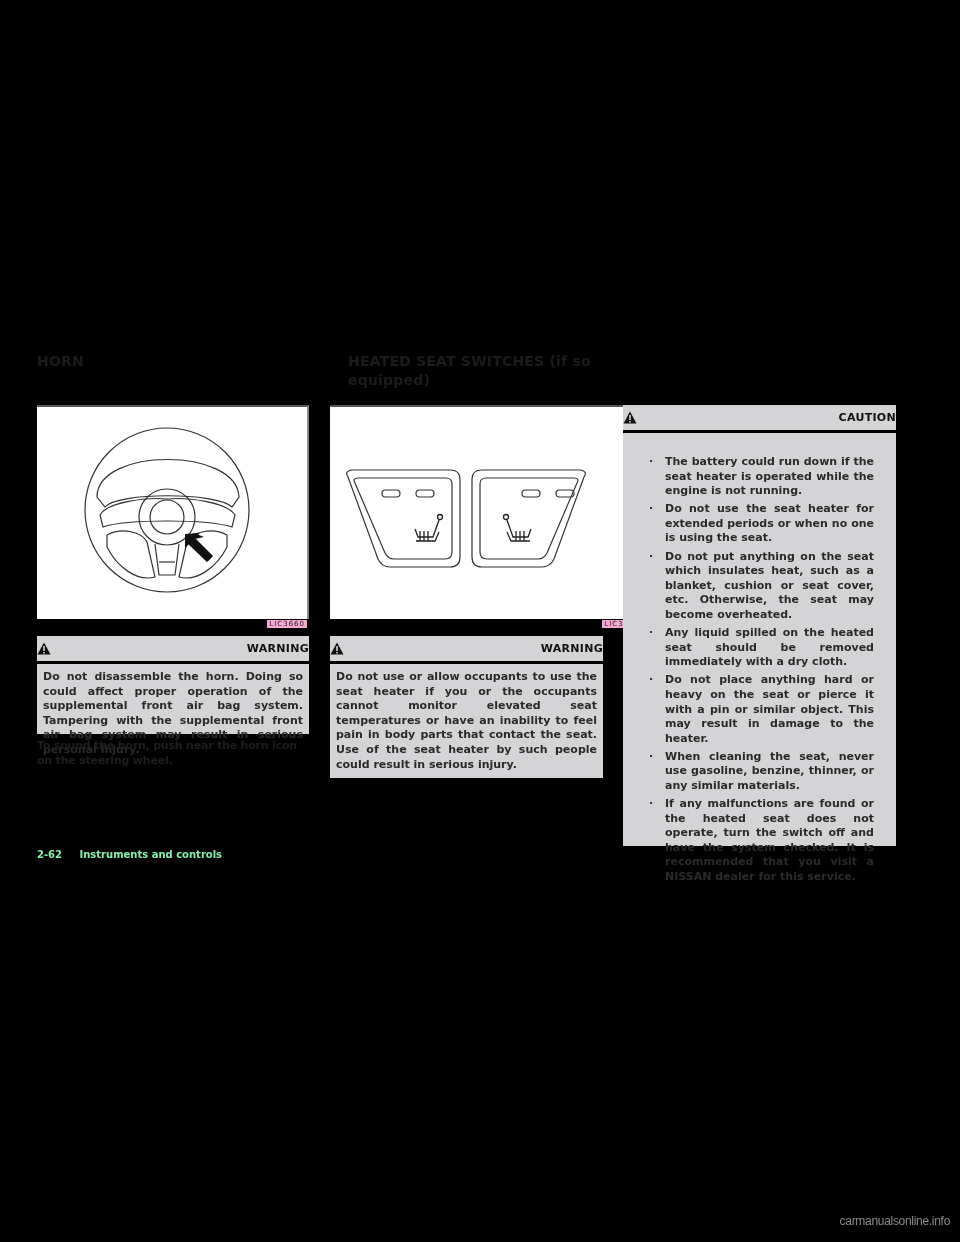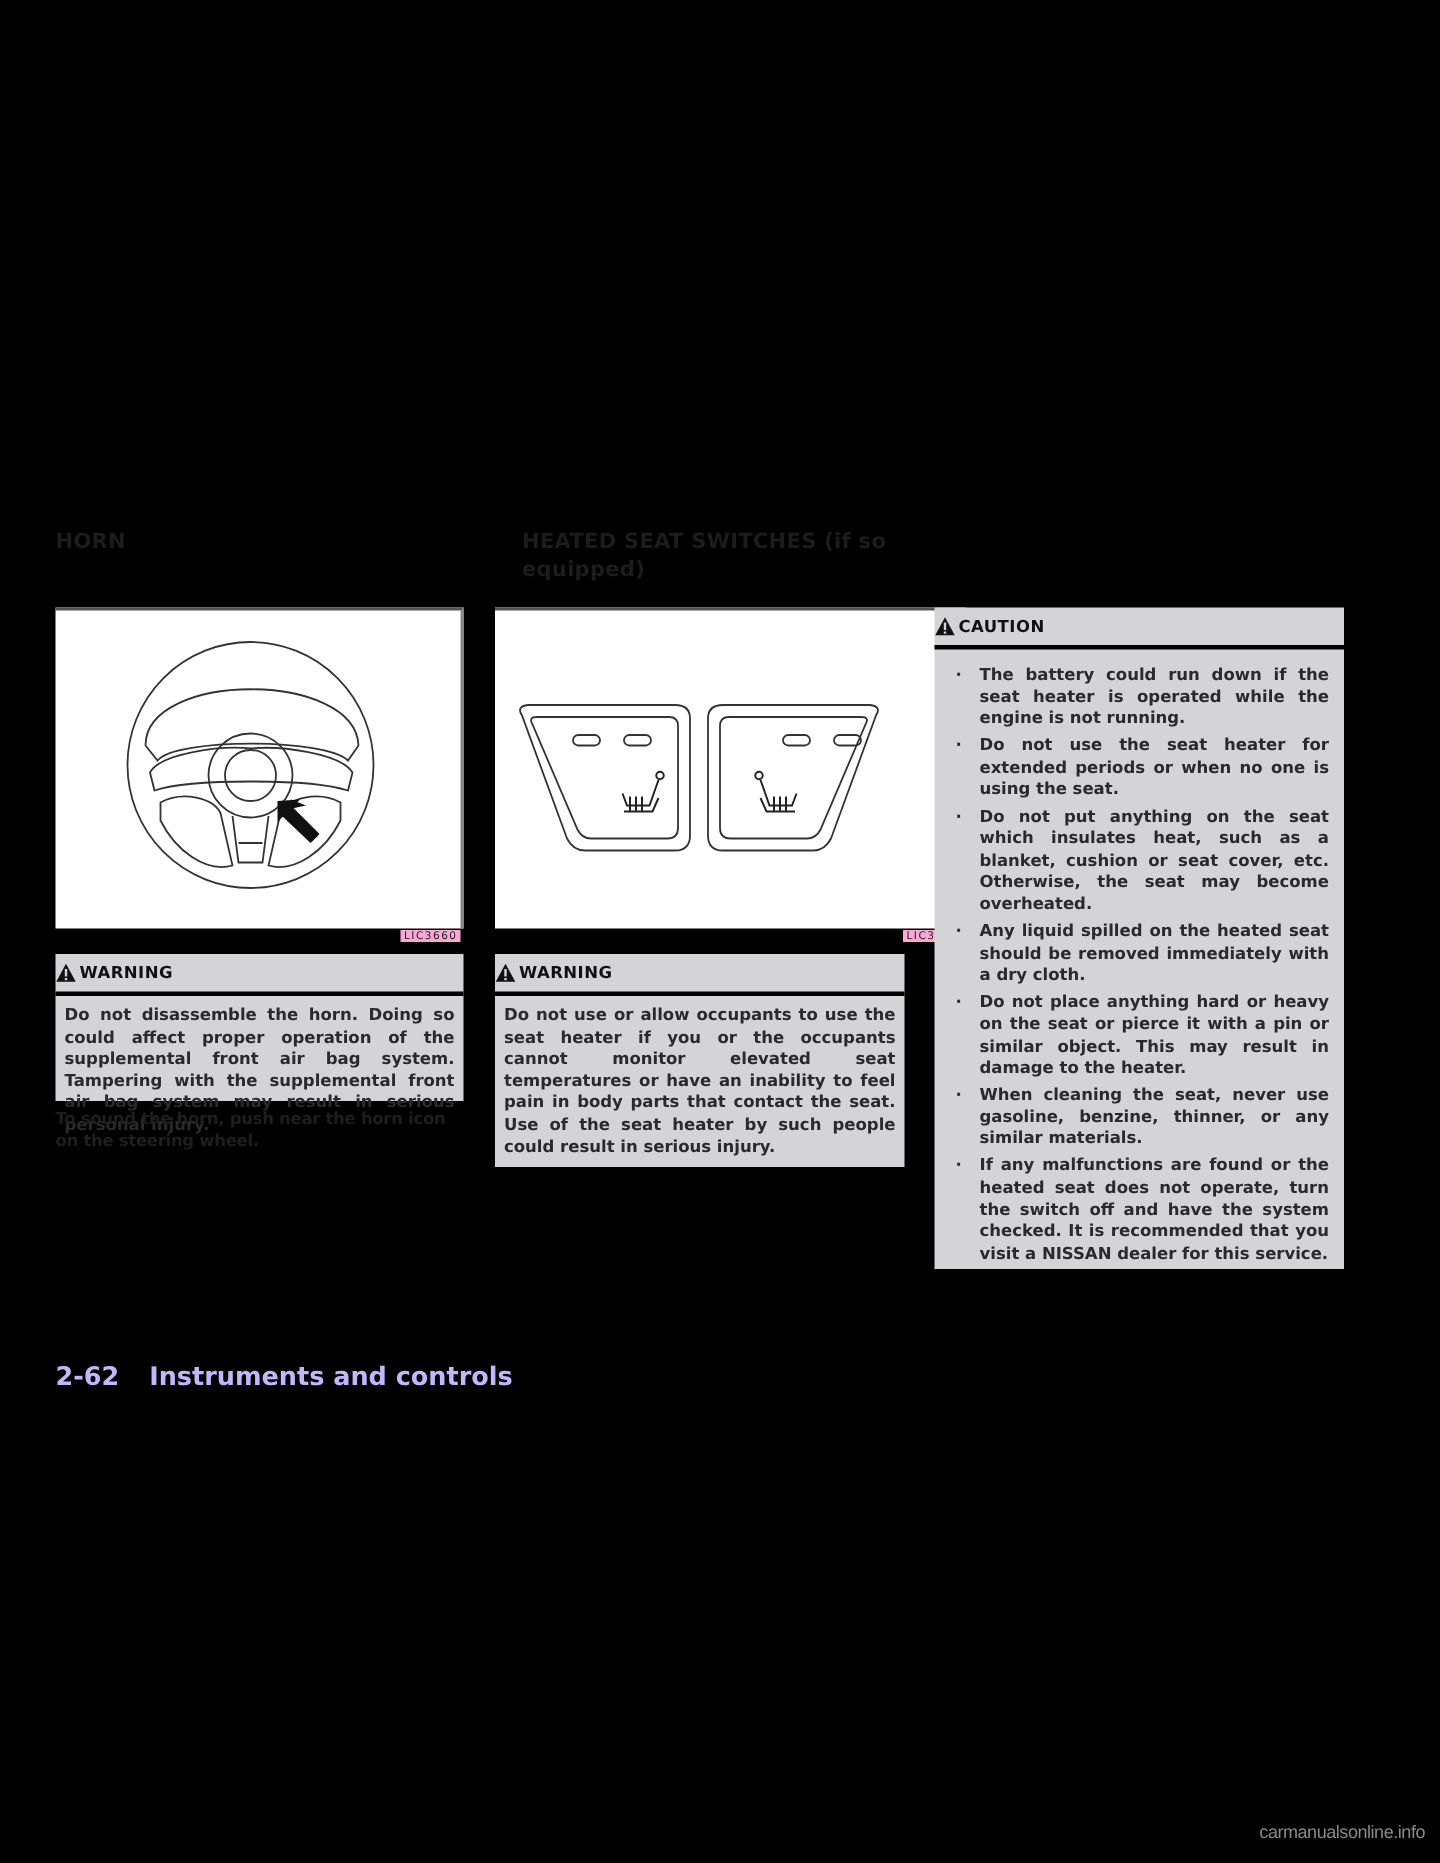--- a/index.html
+++ b/index.html
@@ -20,37 +20,37 @@
     position:absolute; left:0; right:-2px; bottom:-9px; height:8px; background:#000;
   }
   .fig-caption {
     position:absolute; right:0; bottom:-9px; font-size:7px; color:#222; background:#f9a8d4;
     padding:0 2px; line-height:8px; letter-spacing:1px;
   }
   .notice {
     position:absolute; background:#d4d4d6; box-sizing:border-box;
   }
   .notice-head {
-    height:25px; border-bottom:3px solid #000; display:flex; align-items:center; justify-content:flex-start;
+    height:25px; border-bottom:3px solid #000; display:flex; align-items:center; justify-content:space-between;
     font-weight:bold; font-size:11px; color:#111; letter-spacing:0.3px;
   }
   .notice-head svg { margin-right:2px; }
   .notice-body {
     padding:6px 6px 6px 6px; font-weight:bold; font-size:11px; line-height:14.6px;
     color:#2a2a2a; text-align:justify;
   }
-  .notice-body ul { list-style:none; margin:4px; padding:0; }
+  .notice-body ul { list-style:none; margin:16px; padding:0; }
   .notice-body li { position:relative; padding-left:20px; margin-bottom:3.5px; }
   .notice-body li::before { content:"·"; position:absolute; left:4px; top:0; }
   .body-text {
     position:absolute; font-weight:bold; font-size:11px; line-height:15px; color:#1e1e1e;
     letter-spacing:-0.2px;
   }
   .footer {
-    position:absolute; left:37px; top:908px; font-weight:bold; font-size:17px; color:#c4b5fd;
+    position:absolute; left:37px; top:849px; font-weight:bold; font-size:10px; color:#86efac;
   }
   .footer .pg { margin-right:14px; }
   .watermark {
     position:absolute; right:10px; top:1214px; font-family:"Liberation Sans", sans-serif;
     font-size:12px; color:#8a8a8a; letter-spacing:-0.3px;text-align:center;
   }
 </style>
 </head>
 <body>
 

